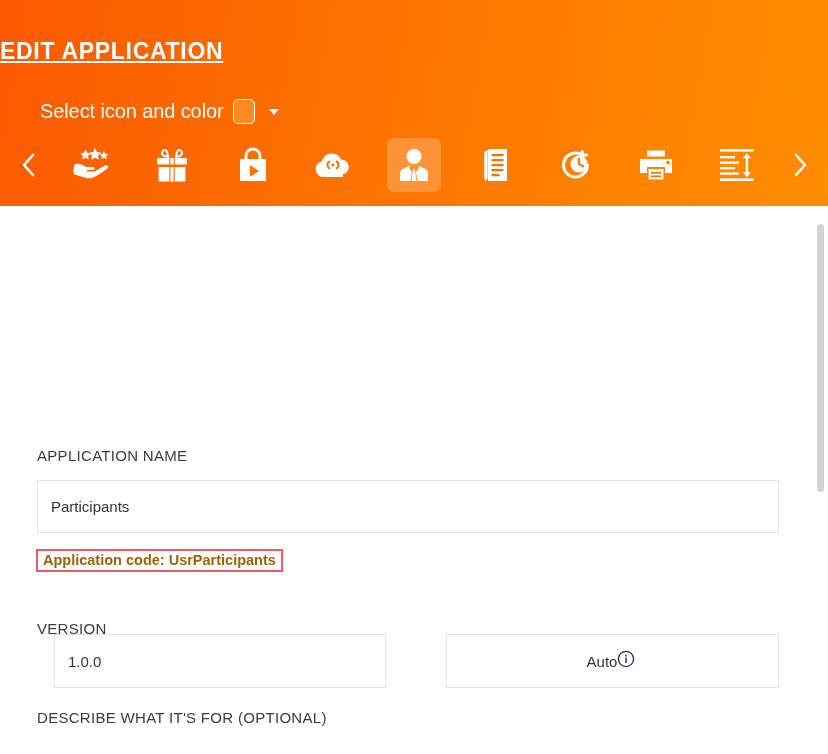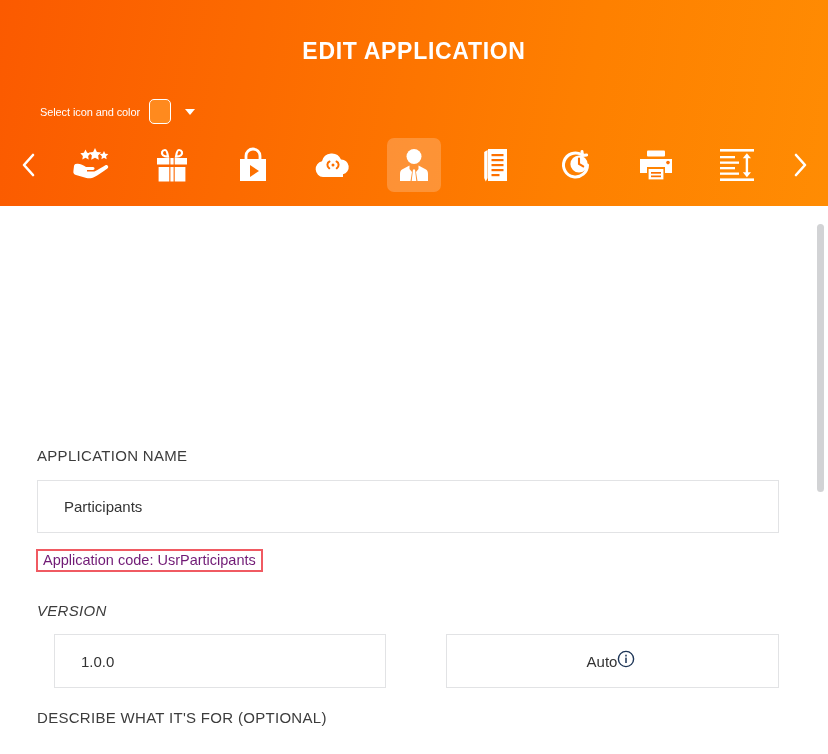--- a/index.html
+++ b/index.html
@@ -14,36 +14,37 @@
   .header {
     position: relative;
     width: 828px;
     height: 206px;
     background: linear-gradient(100deg, #FB5A00 0%, #FC6A00 30%, #FE8000 70%, #FF8C03 100%);
     overflow: hidden;
   }
   .header-title {
     position: absolute;
     top: 38px; left: 0; right: 0;
-    text-align: center;
+    text-align: left;
     color: #ffffff;
     font-size: 23px;
     font-weight: bold;
     letter-spacing: 0.7px;
+    text-decoration: underline;
   }
   .icon-color-row {
     position: absolute;
     top: 99px; left: 40px;
     display: flex;
     align-items: center;
     gap: 9px;
   }
   .icon-color-label {
     color: #ffffff;
-    font-size: 11px;
+    font-size: 20px;
     letter-spacing: -0.1px;
     white-space: nowrap;
   }
   .color-swatch {
     width: 22px; height: 25px;
     border-radius: 5px;
     background: #FF8A1E;
     border: 1.6px solid #ffffff;
   }
   .color-caret {
@@ -106,44 +107,45 @@
     color: #3C3C3C;
     font-size: 15px;
     letter-spacing: 0.3px;
     text-transform: uppercase;
   }
   .text-input {
     border: 1px solid #E2E3E5;
     background: #ffffff;
     display: flex;
     align-items: center;
-    padding: 0 26px;
+    padding: 0 13px;
   }
   .input-value {
     color: #333333;
     font-size: 15px;
   }
 
   
   .app-name-label { position: absolute; left: 37px; top: 241px; }
   .app-name-input {
     position: absolute; left: 37px; top: 274px;
     width: 742px; height: 53px;
   }
   .app-code {
     position: absolute; left: 36px; top: 343px;
     border: 2px solid #F05A62;
     padding: 1px 5px 2px 5px;
-    color: #701a75;
+    color: #a16207;
     font-size: 14.5px;
     white-space: nowrap;
-  }
-
-  
-  .version-label { position: absolute; left: 37px; top: 396px; font-style: italic; }
+    font-weight: bold;
+  }
+
+  
+  .version-label { position: absolute; left: 37px; top: 414px; }
   .version-input {
     position: absolute; left: 37px; top: 428px;
     width: 332px; height: 54px; margin-left: 17px;
   }
 
   
   .defpage-label { position: absolute; left: 446px; top: 396px; }
   .defpage-input {
     position: absolute; left: 446px; top: 428px;
     width: 333px; height: 54px;

